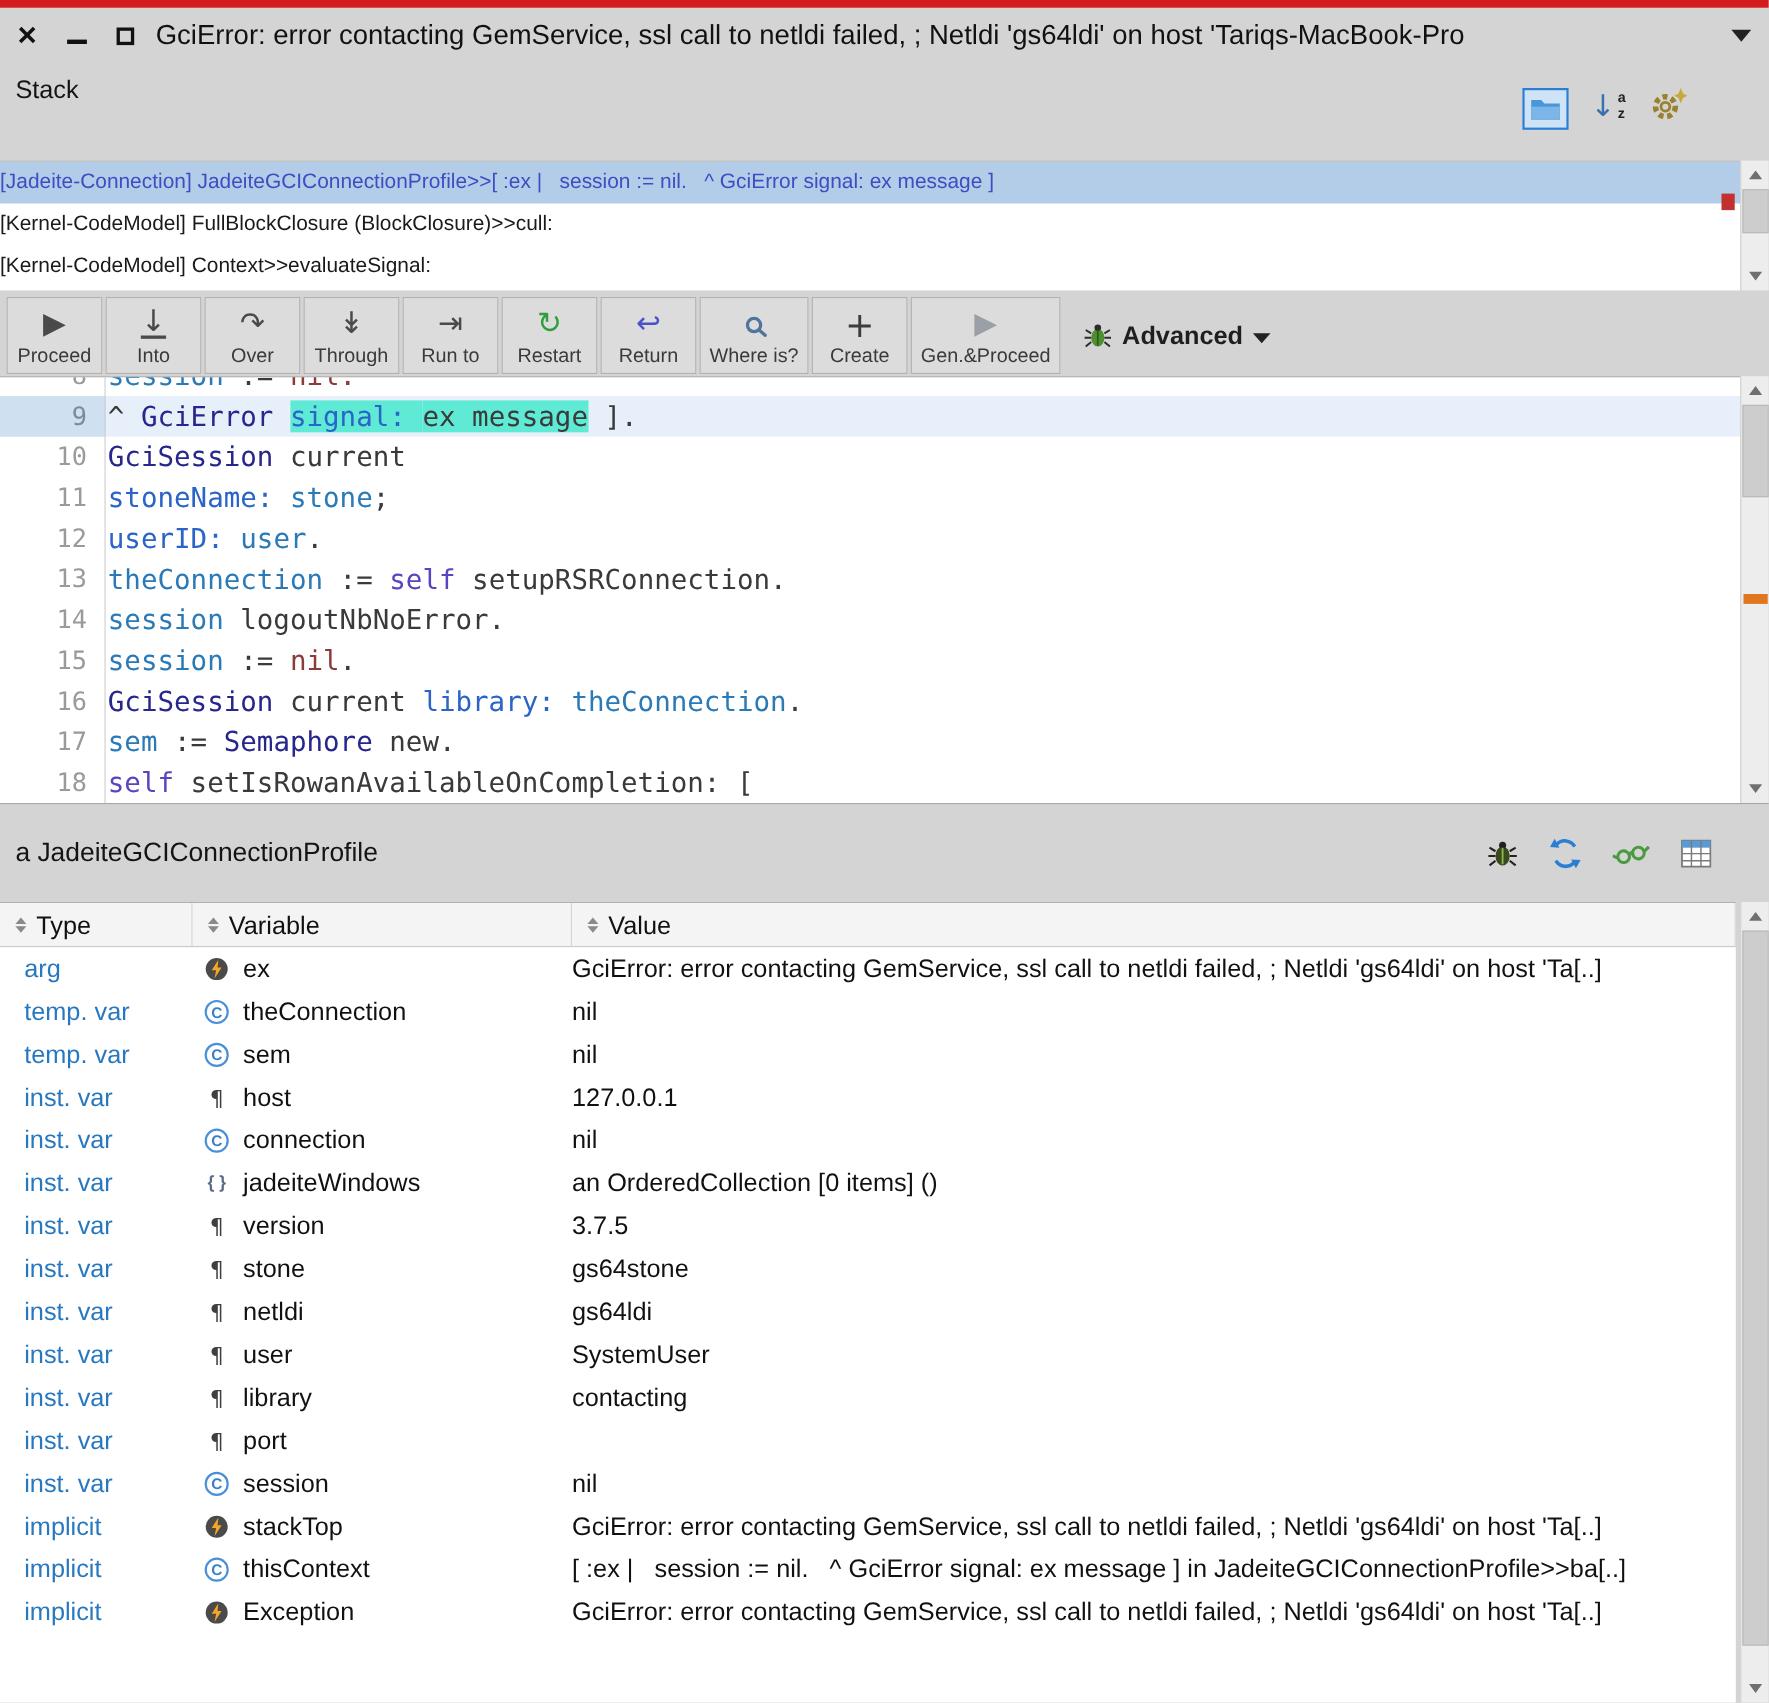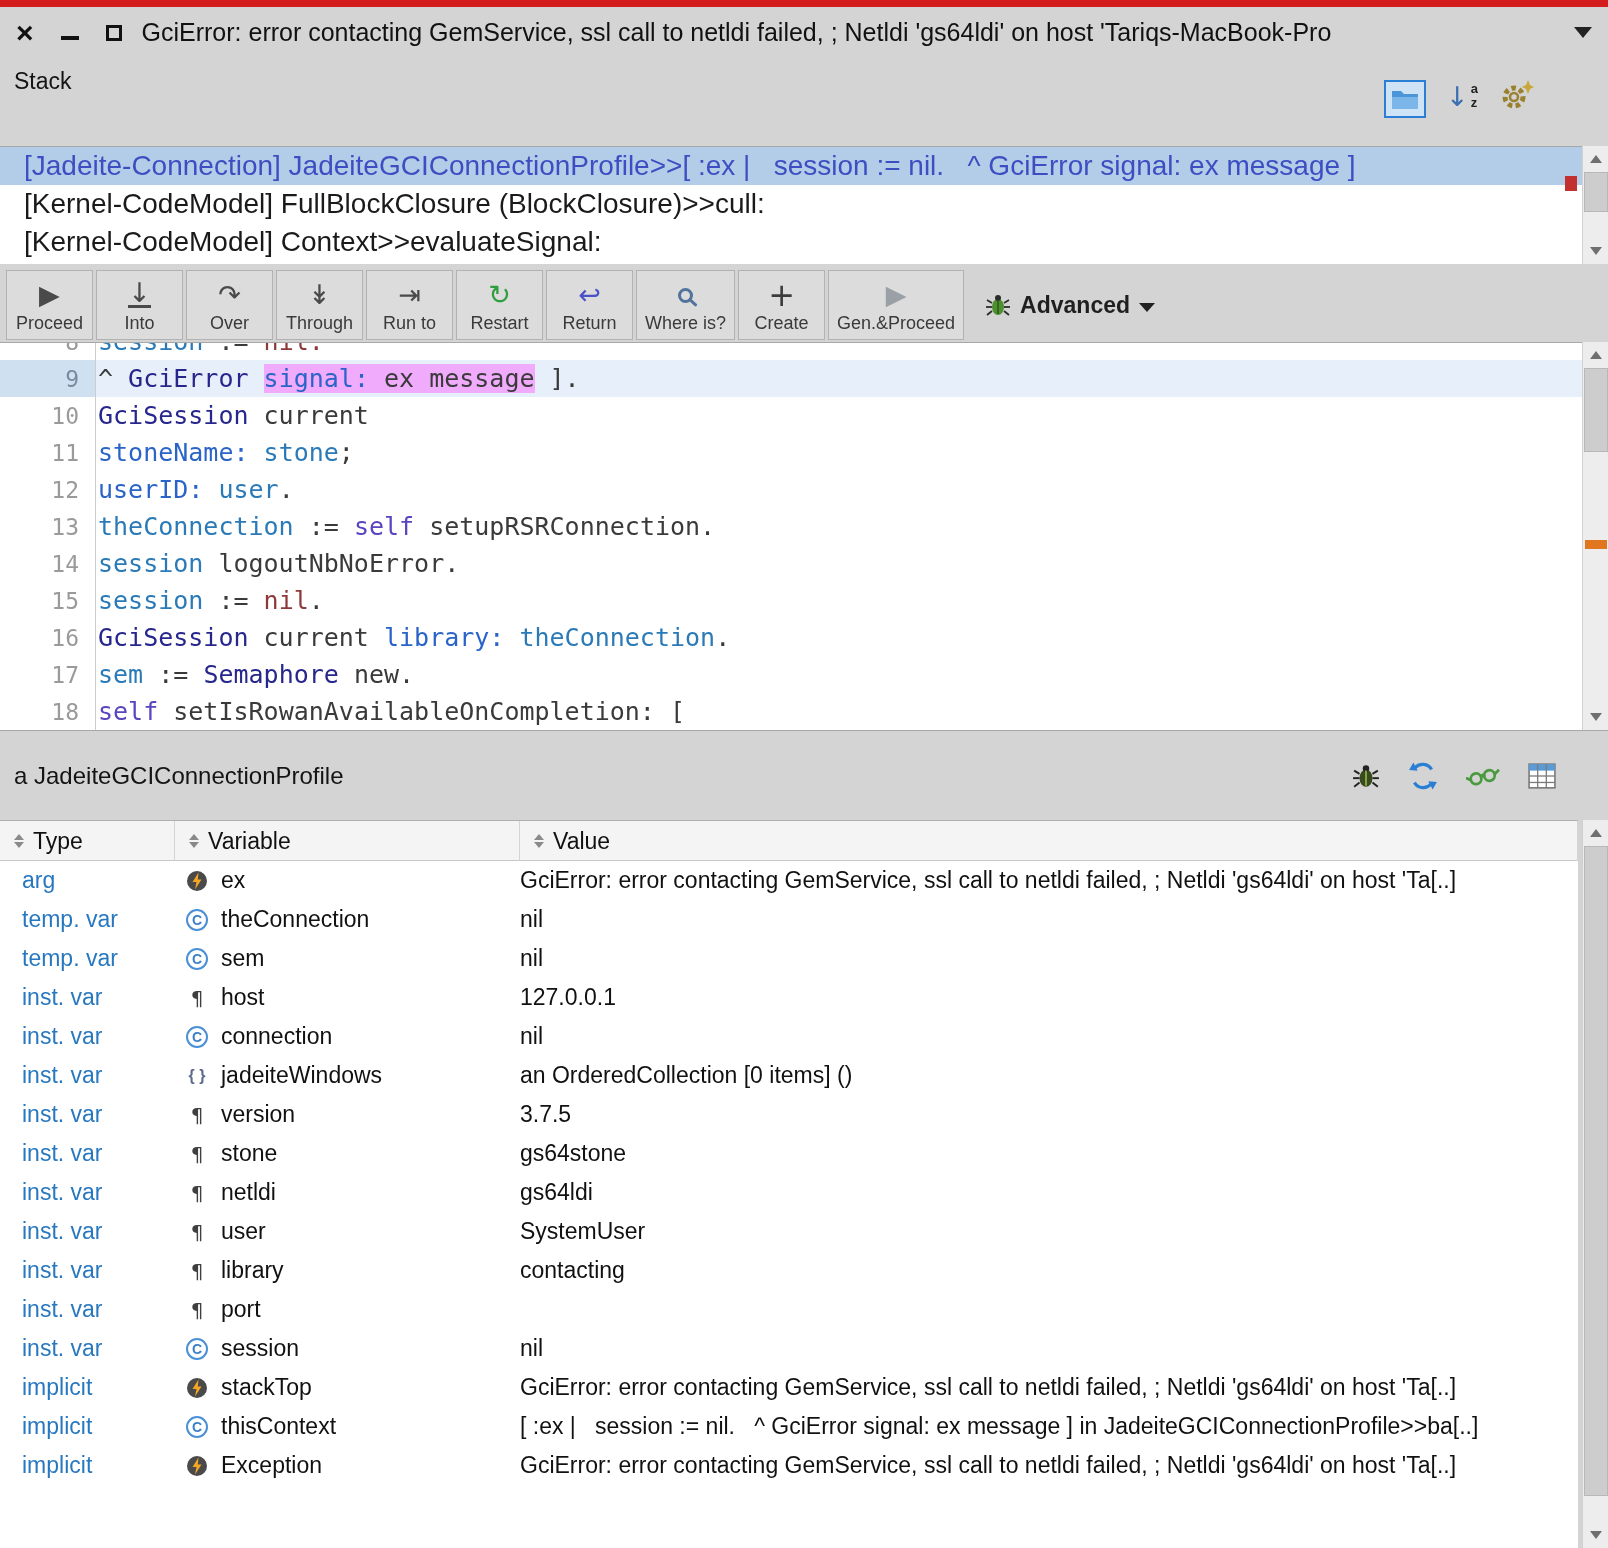--- a/index.html
+++ b/index.html
@@ -19,21 +19,21 @@
   
   #stack-label{position:absolute;left:14px;top:68px;font-size:23px;color:#141414}
   #folder-btn{position:absolute;left:1384px;top:80px;width:42px;height:38px;border:2px solid #2a7fd4;background:#cfe3f6;display:flex;align-items:center;justify-content:center}
   #sort-btn{position:absolute;left:1446px;top:82px;display:flex;align-items:center;gap:2px}
   #sort-btn .sarr{font-family:"DejaVu Sans",sans-serif;font-size:27px;color:#3a6fb0;line-height:1}
   #sort-btn .lets{display:flex;flex-direction:column;font-size:13px;font-weight:bold;color:#222;line-height:1.1}
   #gear-btn{position:absolute;left:1498px;top:78px}
 
   
   #stack-list{position:absolute;left:0;top:146px;width:1582px;height:118px;background:#fff;border-top:1px solid #a8a8a8;overflow:hidden}
-  .stack-row{height:38px;display:flex;align-items:center;padding-left:24px;font-size:28px;color:#1a1a1a;white-space:pre;overflow:hidden}
+  .stack-row{height:38px;display:flex;align-items:center;padding-left:0;font-size:19px;color:#1a1a1a;white-space:pre;overflow:hidden}
   .stack-row.selected{background:#b3cde8;color:#3c4ec2}
   #stack-red-marker{position:absolute;left:1565px;top:176px;width:12px;height:15px;background:#c23030}
 
   
   .sb{position:absolute;width:26px;background:#ededed;border-left:1px solid #d0d0d0}
   .sb .cell{position:absolute;left:0;width:26px;height:26px;display:flex;align-items:center;justify-content:center}
   .tri-up{width:0;height:0;border-left:6px solid transparent;border-right:6px solid transparent;border-bottom:8px solid #6f6f6f}
   .tri-dn{width:0;height:0;border-left:6px solid transparent;border-right:6px solid transparent;border-top:8px solid #6f6f6f}
   .thumb{position:absolute;left:1px;width:24px;background:#cdcdcd;border:1px solid #b8b8b8}
   #stack-scroll{left:1582px;top:146px;height:118px}
@@ -54,21 +54,21 @@
 
   
   #editor{position:absolute;left:0;top:342px;width:1582px;height:388px;background:#fff;border-top:1px solid #a8a8a8;overflow:hidden}
   #editor-lines{position:absolute;left:0;top:-20px;right:0}
   .eline{display:flex;height:37px}
   .eline .ln{flex:0 0 96px;width:96px;text-align:right;padding-right:16px;font-family:"DejaVu Sans Mono",monospace;font-size:23px;color:#9a9a9a;border-right:1px solid #cdcdcd;display:flex;align-items:center;justify-content:flex-end}
   .eline .code{font-family:"DejaVu Sans Mono",monospace;font-size:25px;white-space:pre;display:flex;align-items:center;padding-left:2px}
   .eline.sel{background:#e7f0fa}
   .eline.sel .ln{background:#cfe0f0;color:#7a8aa0}
   .c-cls{color:#26268c}.c-sel{color:#2a64c8}.c-var{color:#2a7ab8}.c-kw{color:#5a44c0}.c-nil{color:#8c3a3a}.c-plain{color:#3a3a3a}
-  .hl{background:#f0abfc}
+  .hl{background:#5eead4}
 
   
   #inspector-bar{position:absolute;left:0;top:730px;width:1608px;height:90px;background:#d4d4d4;border-top:1px solid #a8a8a8;display:flex;align-items:center;padding-left:14px}
   #inspector-title{font-size:24px;color:#141414}
   #insp-icons{position:absolute;right:52px;top:0;height:90px;display:flex;align-items:center;gap:28px}
   #insp-icons span{display:flex;align-items:center;justify-content:center}
 
   
   #table{position:absolute;left:0;top:820px;width:1578px;height:728px;background:#fff;border-top:1px solid #b0b0b0}
   #table-header{display:flex;height:40px;background:#f4f4f4;border-bottom:1px solid #c8c8c8}

